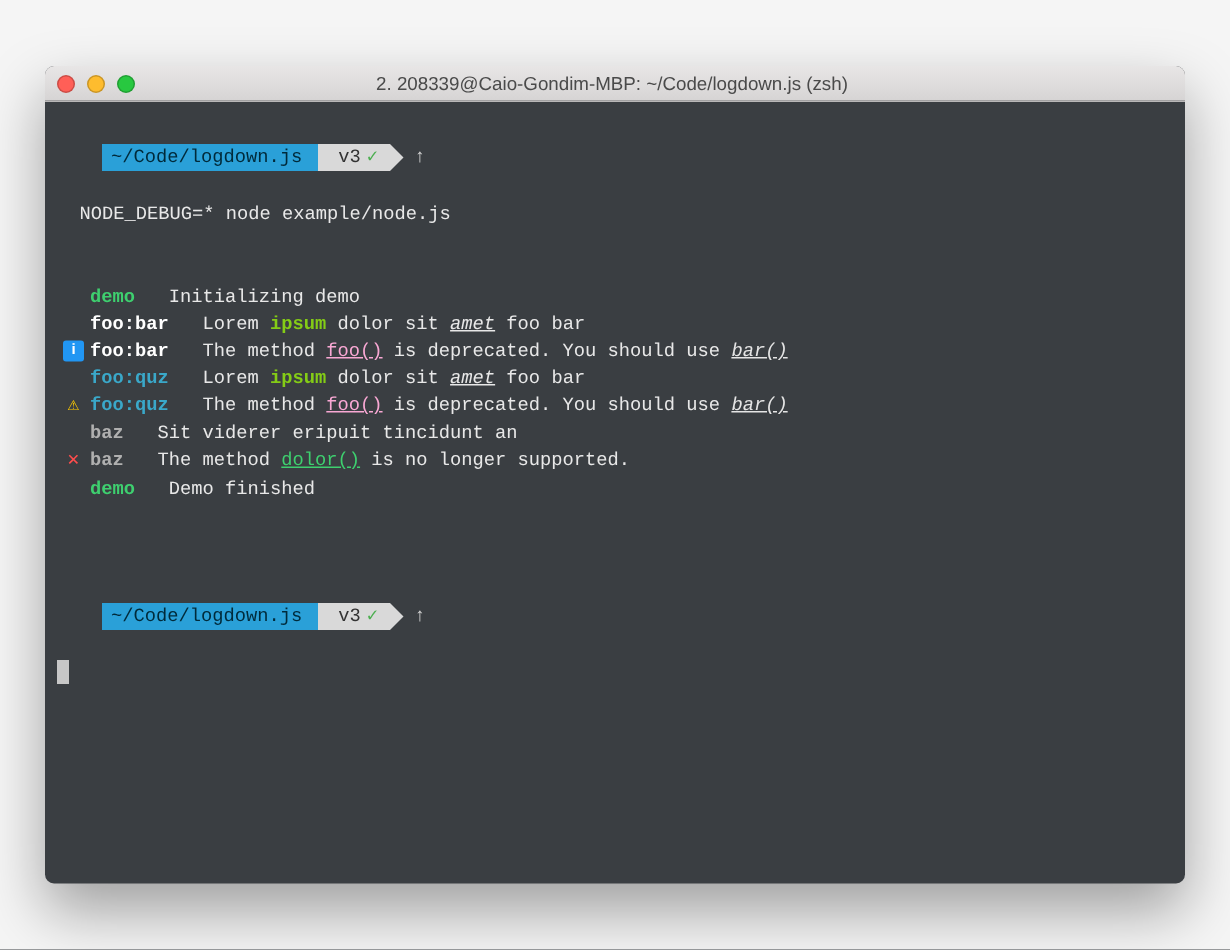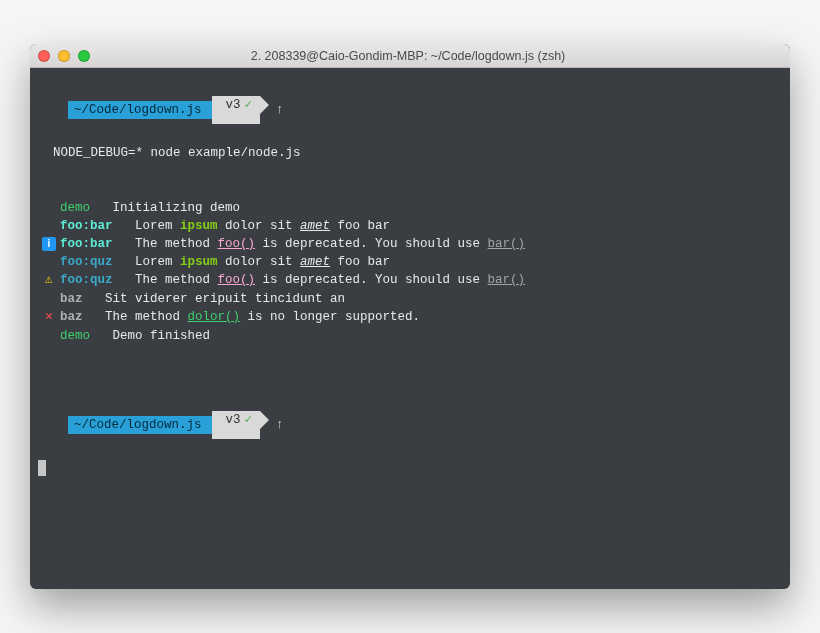--- a/index.html
+++ b/index.html
@@ -77,21 +77,21 @@
     width: 0; height: 0;
     border-top: 9px solid transparent;
     border-bottom: 9px solid transparent;
     border-left: 9px solid #2aa0d8;
   }
   .branch-pill {
     background: #d9d9d9;
     color: #333;
     padding: 0 8px 0 14px;
     position: relative;
-    height: 28px;
+    height: 18px;
     line-height: 18px;
     display: inline-block;
   }
   .branch-pill::after {
     content: "";
     position: absolute;
     right: -9px; top: 0;
     width: 0; height: 0;
     border-top: 9px solid transparent;
     border-bottom: 9px solid transparent;
@@ -101,29 +101,29 @@
   .arrow-up {
     margin-left: 16px;
     color: #d4d4d4;
   }
   .line { display: block; }
   .line .gutter {
     display: inline-block;
     width: 22px;
     text-align: center;
   }
-  .c-demo { color: #3ecf6f; font-weight: normal; }
-  .c-foobar { color: #5eead4; font-weight: bold; }
+  .c-demo { color: #3ecf6f; font-weight: bold; }
+  .c-foobar { color: #ffffff; font-weight: bold; }
   .c-fooquz { color: #3aa8c9; font-weight: bold; }
   .c-baz { color: #b0b0b0; font-weight: bold; }
   .c-white { color: #e8e8e8; margin-left: 15px; }
   .c-bold { font-weight: bold; color: #84cc16; }
   .c-italic { font-style: italic; text-decoration: underline; }
   .c-olive { color: #f9a8d4; }
-  .c-cyan { color: #a3a3a3; }
+  .c-cyan { color: #e5e5e5; font-style: italic; }
   .c-green { color: #3ecf6f; }
   .icon-info {
     display:inline-block; width:14px; height:14px;
     background:#2196f3; color:#fff; border-radius:2px;
     font-family: Arial, sans-serif; font-weight:bold; font-size:10px;
     text-align:center; line-height:14px; vertical-align: middle;
   }
   .icon-warn { color:#ffcc00; font-size:13px; }
   .icon-err  { color:#ff4d4d; font-weight:bold; font-size:13px; }
   .cursor {

